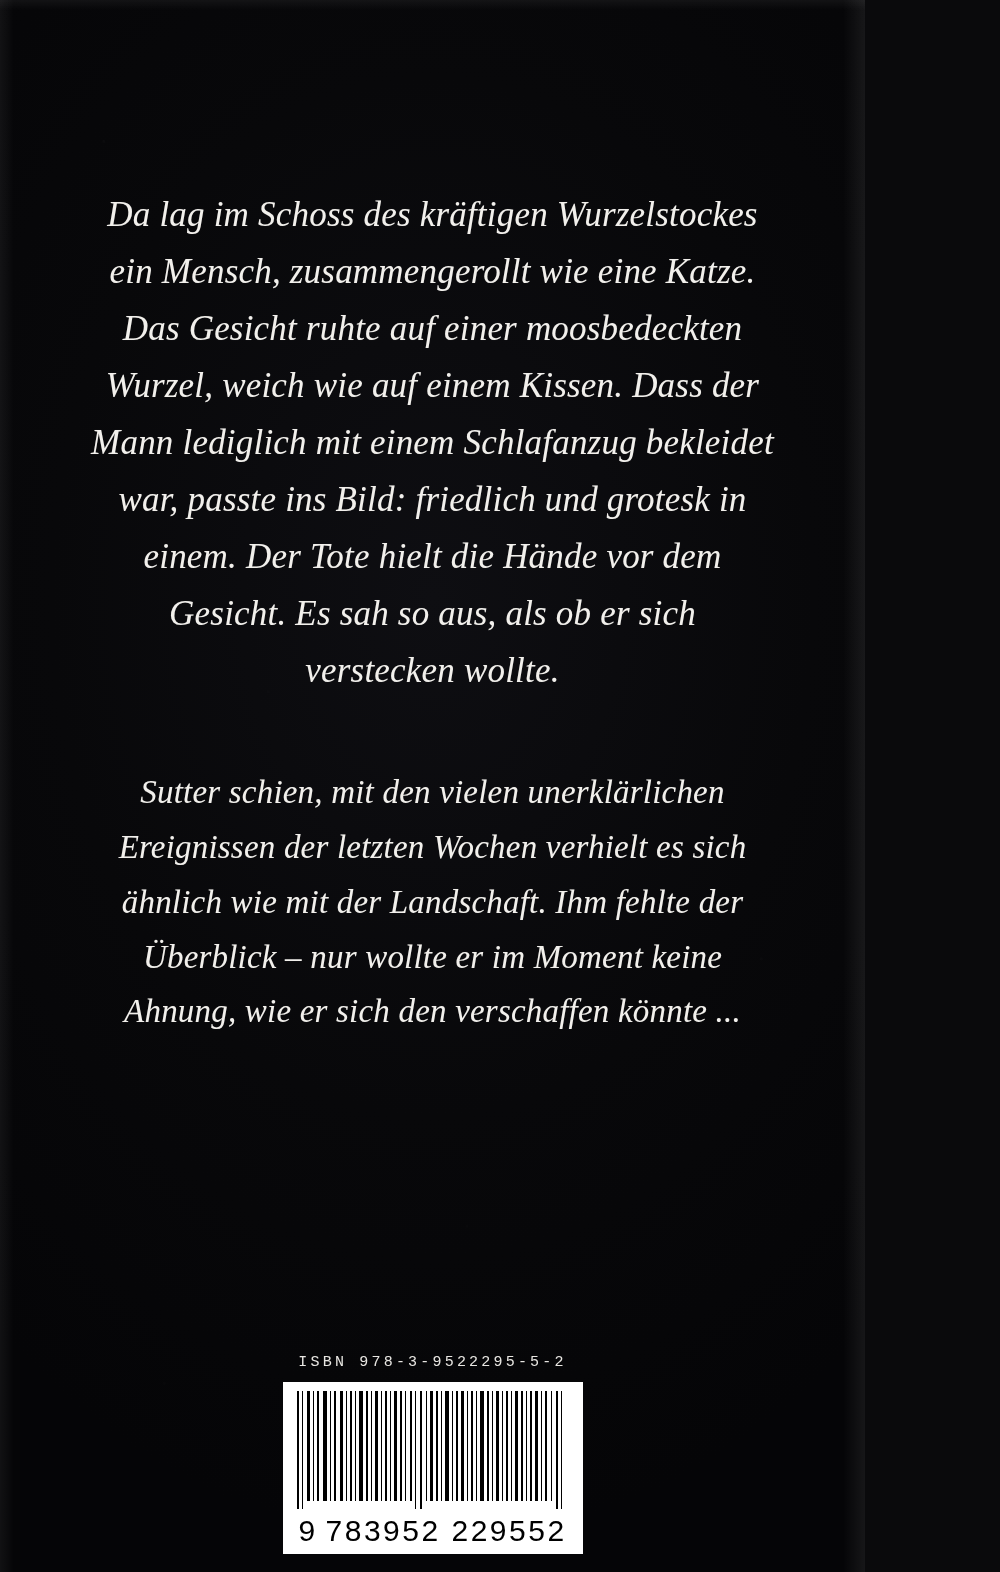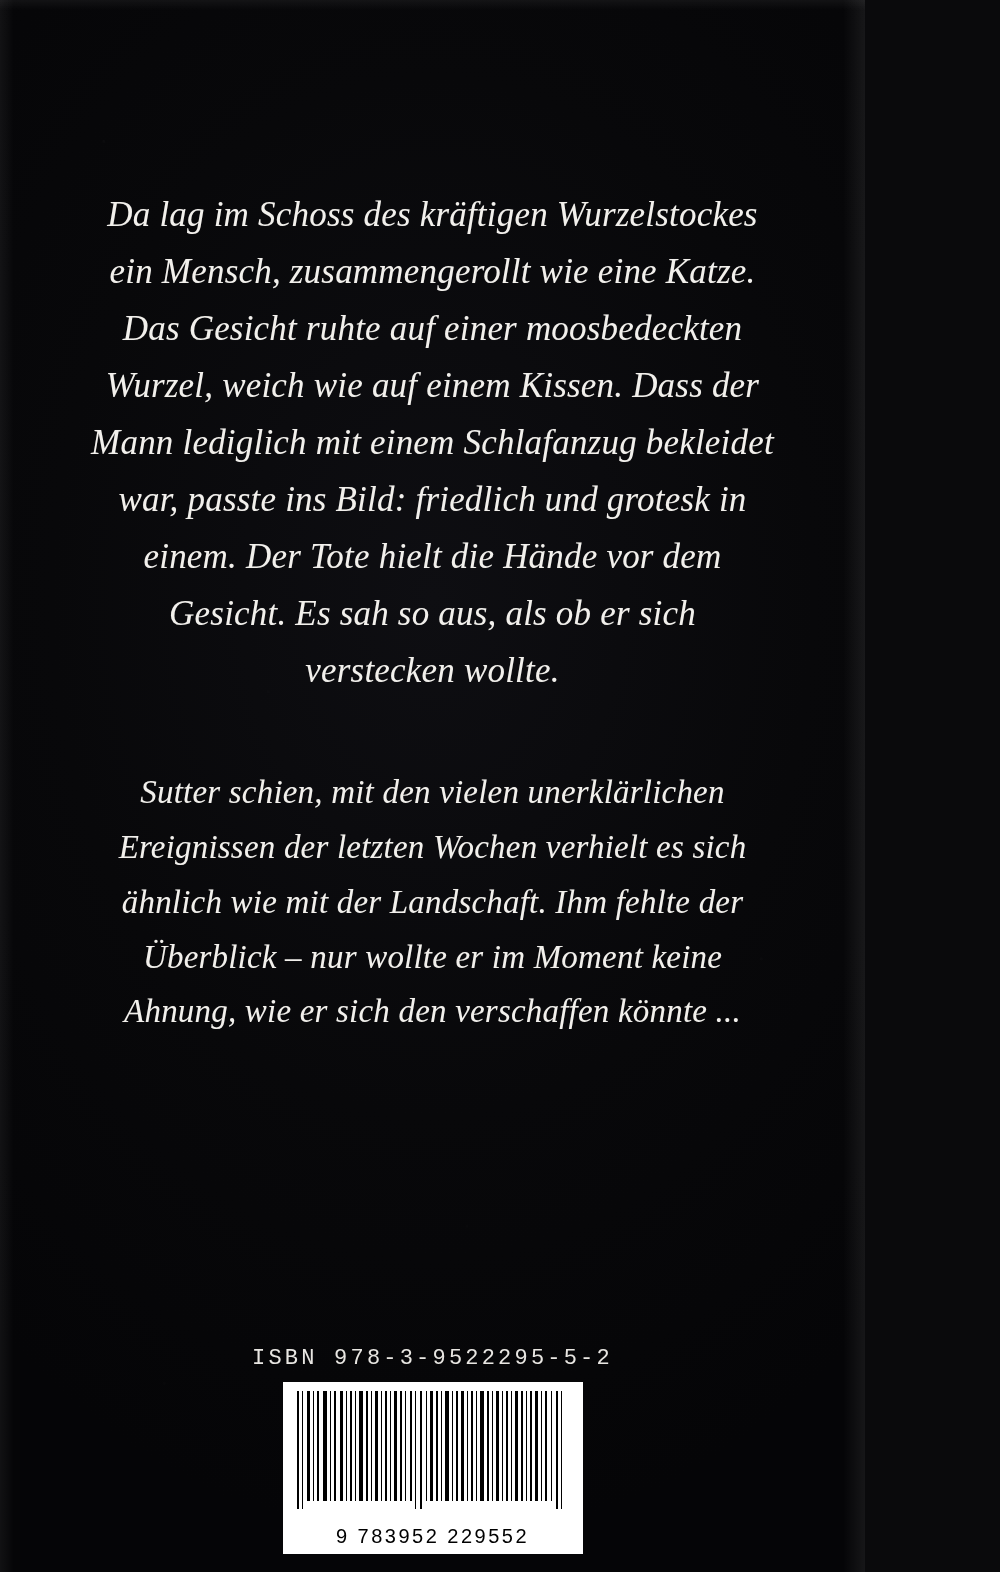--- a/index.html
+++ b/index.html
@@ -86,21 +86,21 @@
     left: 0;
     right: 0;
     bottom: 18px;
     display: flex;
     flex-direction: column;
     align-items: center;
   }
   .isbn-text {
     color: #e8e6e2;
     font-family: "Liberation Mono", monospace;
-    font-size: 22px;
+    font-size: 15px;
     letter-spacing: 3.2px;
     margin-bottom: 11px;
   }
   .barcode {
     width: 300px;
     height: 172px;
     background: #ffffff;
     padding: 9px 12px 4px 12px;
     box-sizing: border-box;
     display: flex;
@@ -109,21 +109,21 @@
     align-items: center;
   }
   .bars {
     width: 100%;
     height: 118px;
     display: block;
   }
   .barcode-digits {
     color: #000;
     font-family: "Liberation Sans", sans-serif;
-    font-size: 20px;
+    font-size: 30px;
     letter-spacing: 2.5px;
     line-height: 1;
     padding-bottom: 4px;
     white-space: nowrap;
   }
   .barcode-digits .lead {
     margin-right: 8px;
   }
 </style>
 </head>

